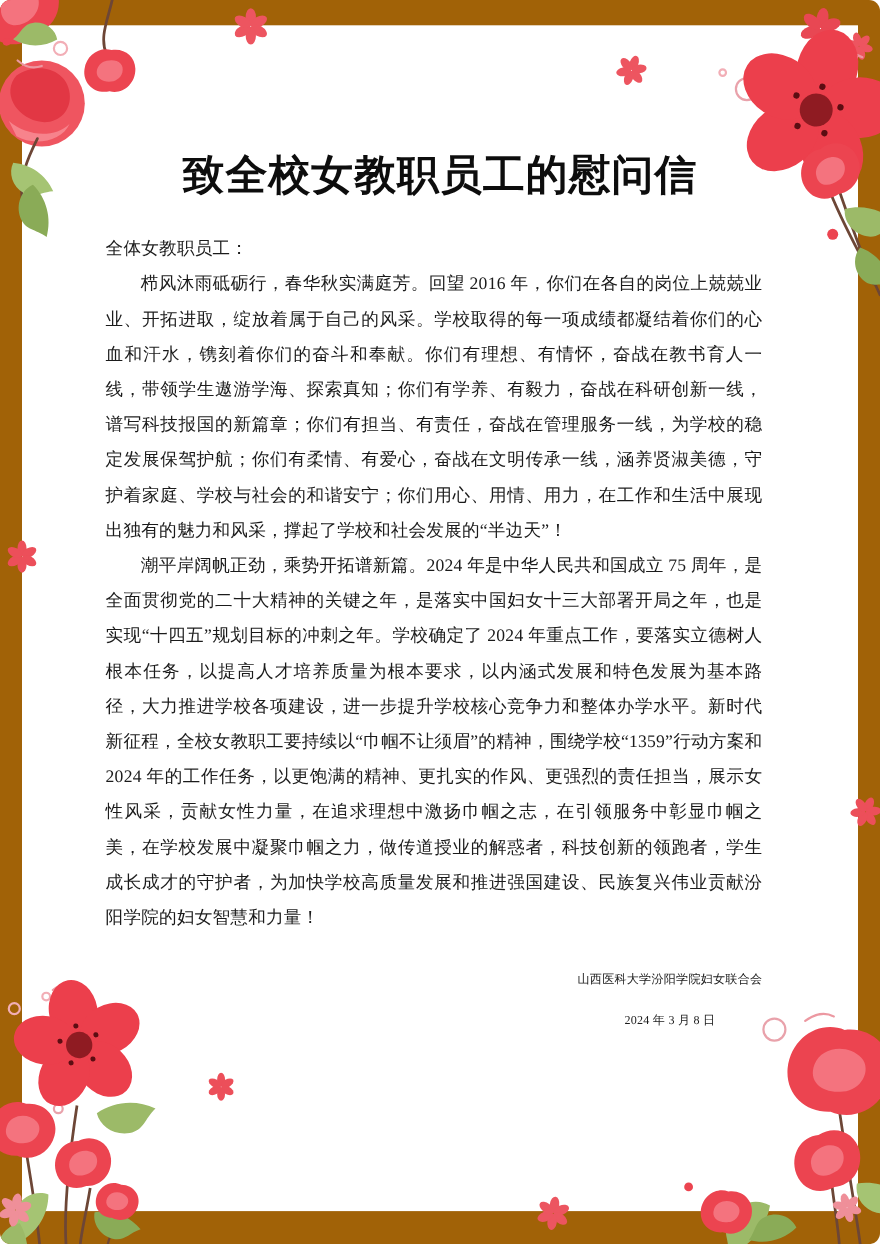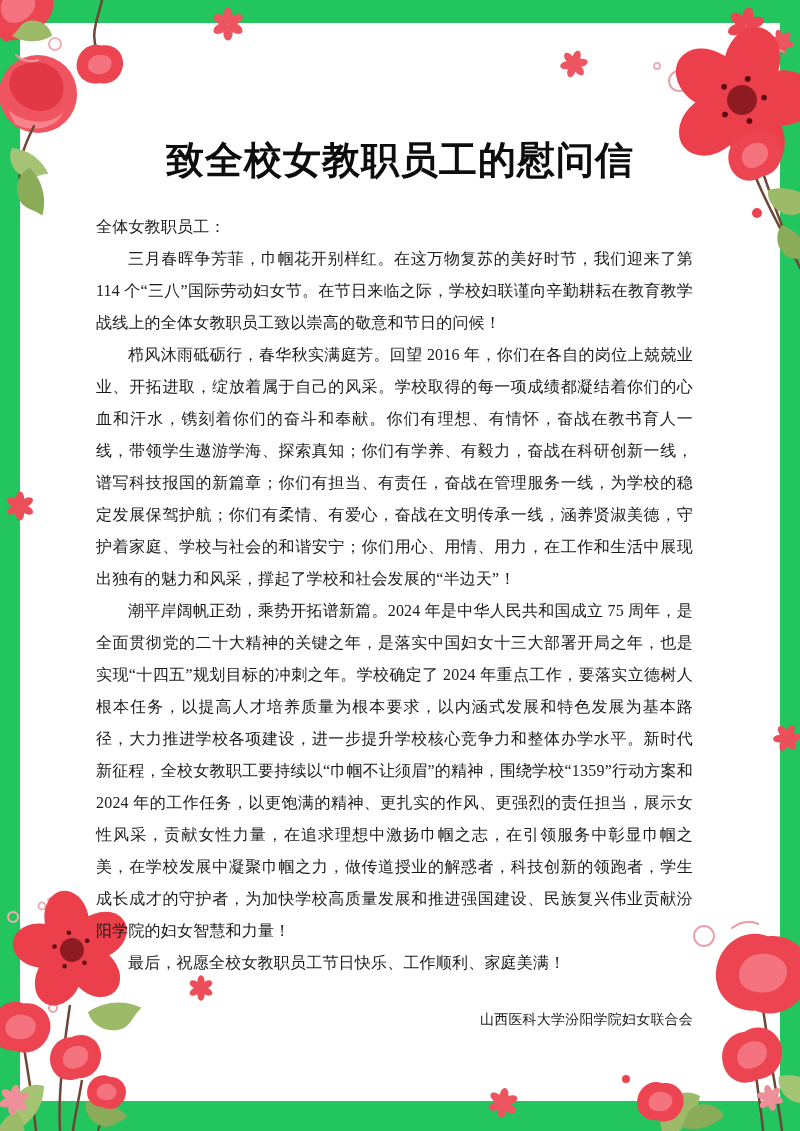--- a/index.html
+++ b/index.html
@@ -1,21 +1,22 @@
 <!DOCTYPE html>
 <html lang="zh"><head>
 <meta charset="utf-8">
 <style>
   html,body{margin:0;padding:0;}
   .page{
     position:relative;
     width:800px;height:1131px;
-    background:#22c55e;
+    background:#a16207;
     overflow:hidden;
     font-family:"Liberation Serif","DejaVu Serif",serif;
+    border-radius:10px;
   }
   .sheet{
     position:absolute;left:20px;top:23px;
     width:760px;height:1078px;
     background:#ffffff;
     z-index:0;
   }
   .deco{
     position:absolute;left:0;top:0;width:800px;height:1131px;
     z-index:1;pointer-events:none;
@@ -42,21 +43,21 @@
     margin:0;
     text-indent:2em;
     text-align:justify;
     text-justify:inter-character;
   }
   .sign-block{
     margin:22px 0 0 auto;
     width:fit-content;
     text-align:center;
     line-height:37px;
-    font-size:14px;
+    font-size:11px;
   }
 </style>
 </head>
 <body>
 
 <div class="page">
 
   <div class="sheet"></div>
 
   <svg class="deco" viewBox="0 0 800 1131" xmlns="http://www.w3.org/2000/svg">
@@ -173,23 +174,22 @@
       <use href="#bud" transform="translate(753,1058) scale(0.95) rotate(-15)"></use>
       <use href="#bud" transform="translate(660,1104) scale(0.72) rotate(10)"></use>
       <use href="#aster" transform="translate(770,1098) scale(1.05) rotate(-15)" fill="#ef8f99"></use>
     </g>
   </svg>
 
   <div class="content">
     <h1 class="title">致全校女教职员工的慰问信</h1>
     <div class="bodywrap">
       <p class="salutation">全体女教职员工：</p>
-      <p class="para">三月春晖争芳菲，巾帼花开别样红。在这万物复苏的美好时节，我们迎来了第 114 个“三八”国际劳动妇女节。在节日来临之际，学校妇联谨向辛勤耕耘在教育教学战线上的全体女教职员工致以崇高的敬意和节日的问候！</p>
       <p class="para">栉风沐雨砥砺行，春华秋实满庭芳。回望 2016 年，你们在各自的岗位上兢兢业业、开拓进取，绽放着属于自己的风采。学校取得的每一项成绩都凝结着你们的心血和汗水，镌刻着你们的奋斗和奉献。你们有理想、有情怀，奋战在教书育人一线，带领学生遨游学海、探索真知；你们有学养、有毅力，奋战在科研创新一线，谱写科技报国的新篇章；你们有担当、有责任，奋战在管理服务一线，为学校的稳定发展保驾护航；你们有柔情、有爱心，奋战在文明传承一线，涵养贤淑美德，守护着家庭、学校与社会的和谐安宁；你们用心、用情、用力，在工作和生活中展现出独有的魅力和风采，撑起了学校和社会发展的“半边天”！</p>
       <p class="para">潮平岸阔帆正劲，乘势开拓谱新篇。2024 年是中华人民共和国成立 75 周年，是全面贯彻党的二十大精神的关键之年，是落实中国妇女十三大部署开局之年，也是实现“十四五”规划目标的冲刺之年。学校确定了 2024 年重点工作，要落实立德树人根本任务，以提高人才培养质量为根本要求，以内涵式发展和特色发展为基本路径，大力推进学校各项建设，进一步提升学校核心竞争力和整体办学水平。新时代新征程，全校女教职工要持续以“巾帼不让须眉”的精神，围绕学校“1359”行动方案和 2024 年的工作任务，以更饱满的精神、更扎实的作风、更强烈的责任担当，展示女性风采，贡献女性力量，在追求理想中激扬巾帼之志，在引领服务中彰显巾帼之美，在学校发展中凝聚巾帼之力，做传道授业的解惑者，科技创新的领跑者，学生成长成才的守护者，为加快学校高质量发展和推进强国建设、民族复兴伟业贡献汾阳学院的妇女智慧和力量！</p>
-      <p class="para">最后，祝愿全校女教职员工节日快乐、工作顺利、家庭美满！</p>
       <div class="sign-block">
         <div>山西医科大学汾阳学院妇女联合会</div>
+        <div>2024 年 3 月 8 日</div>
       </div>
     </div>
   </div>
 
 </div>
 
 </body></html>

